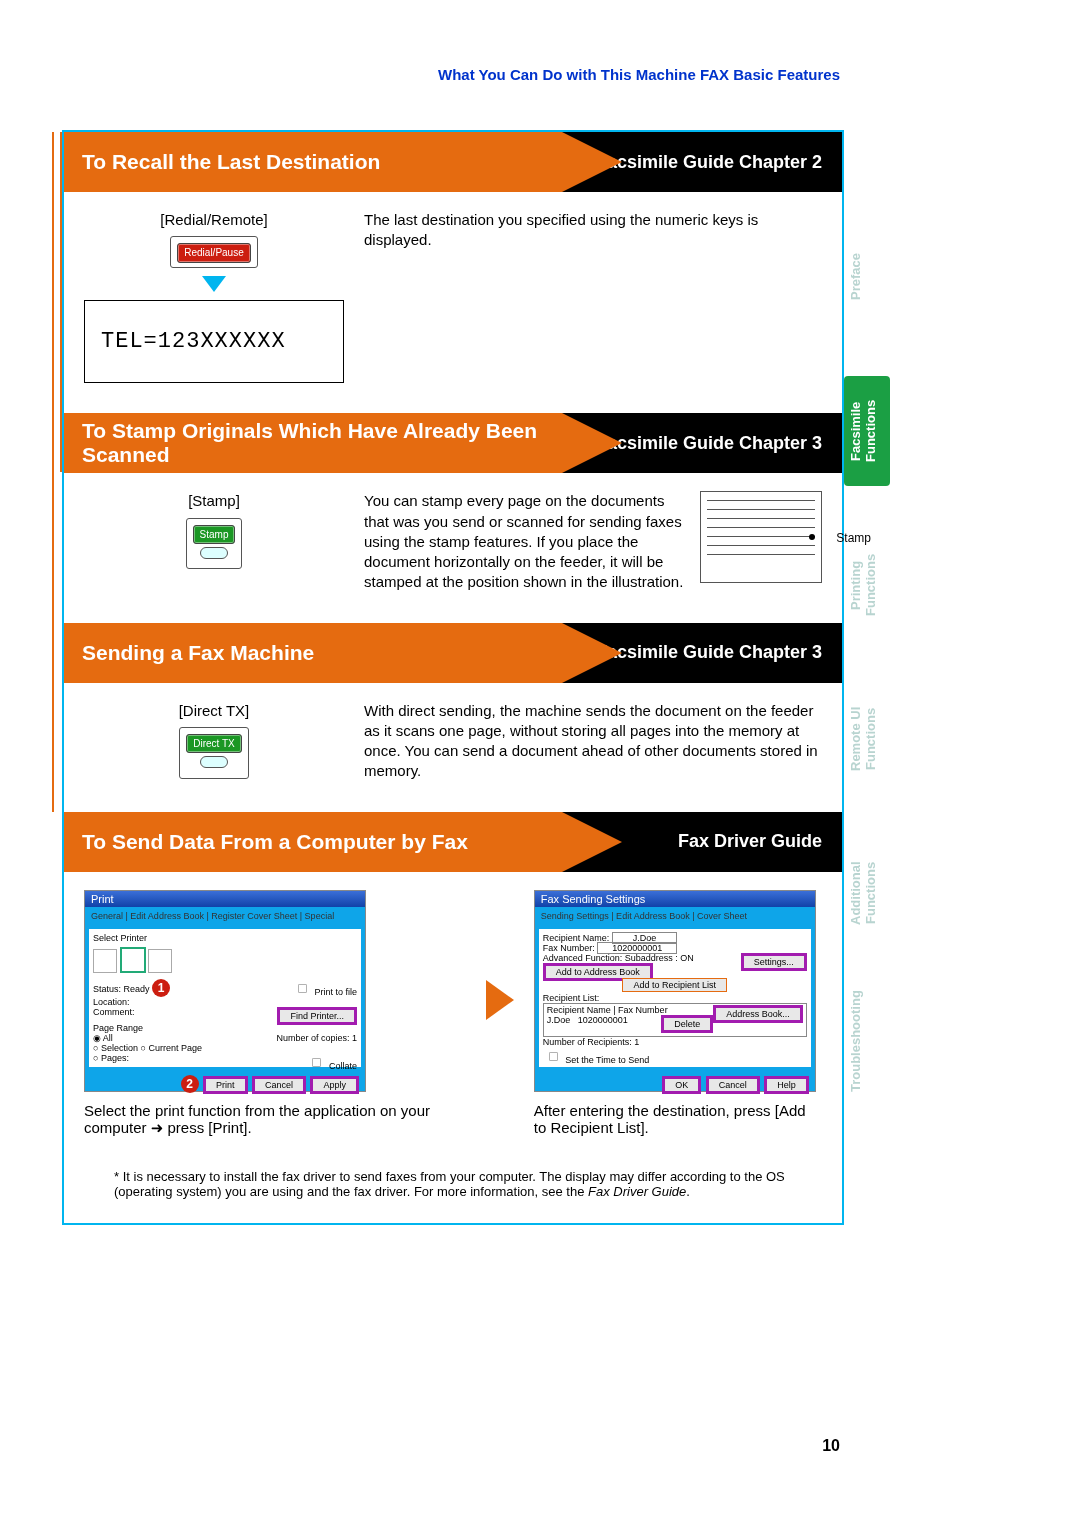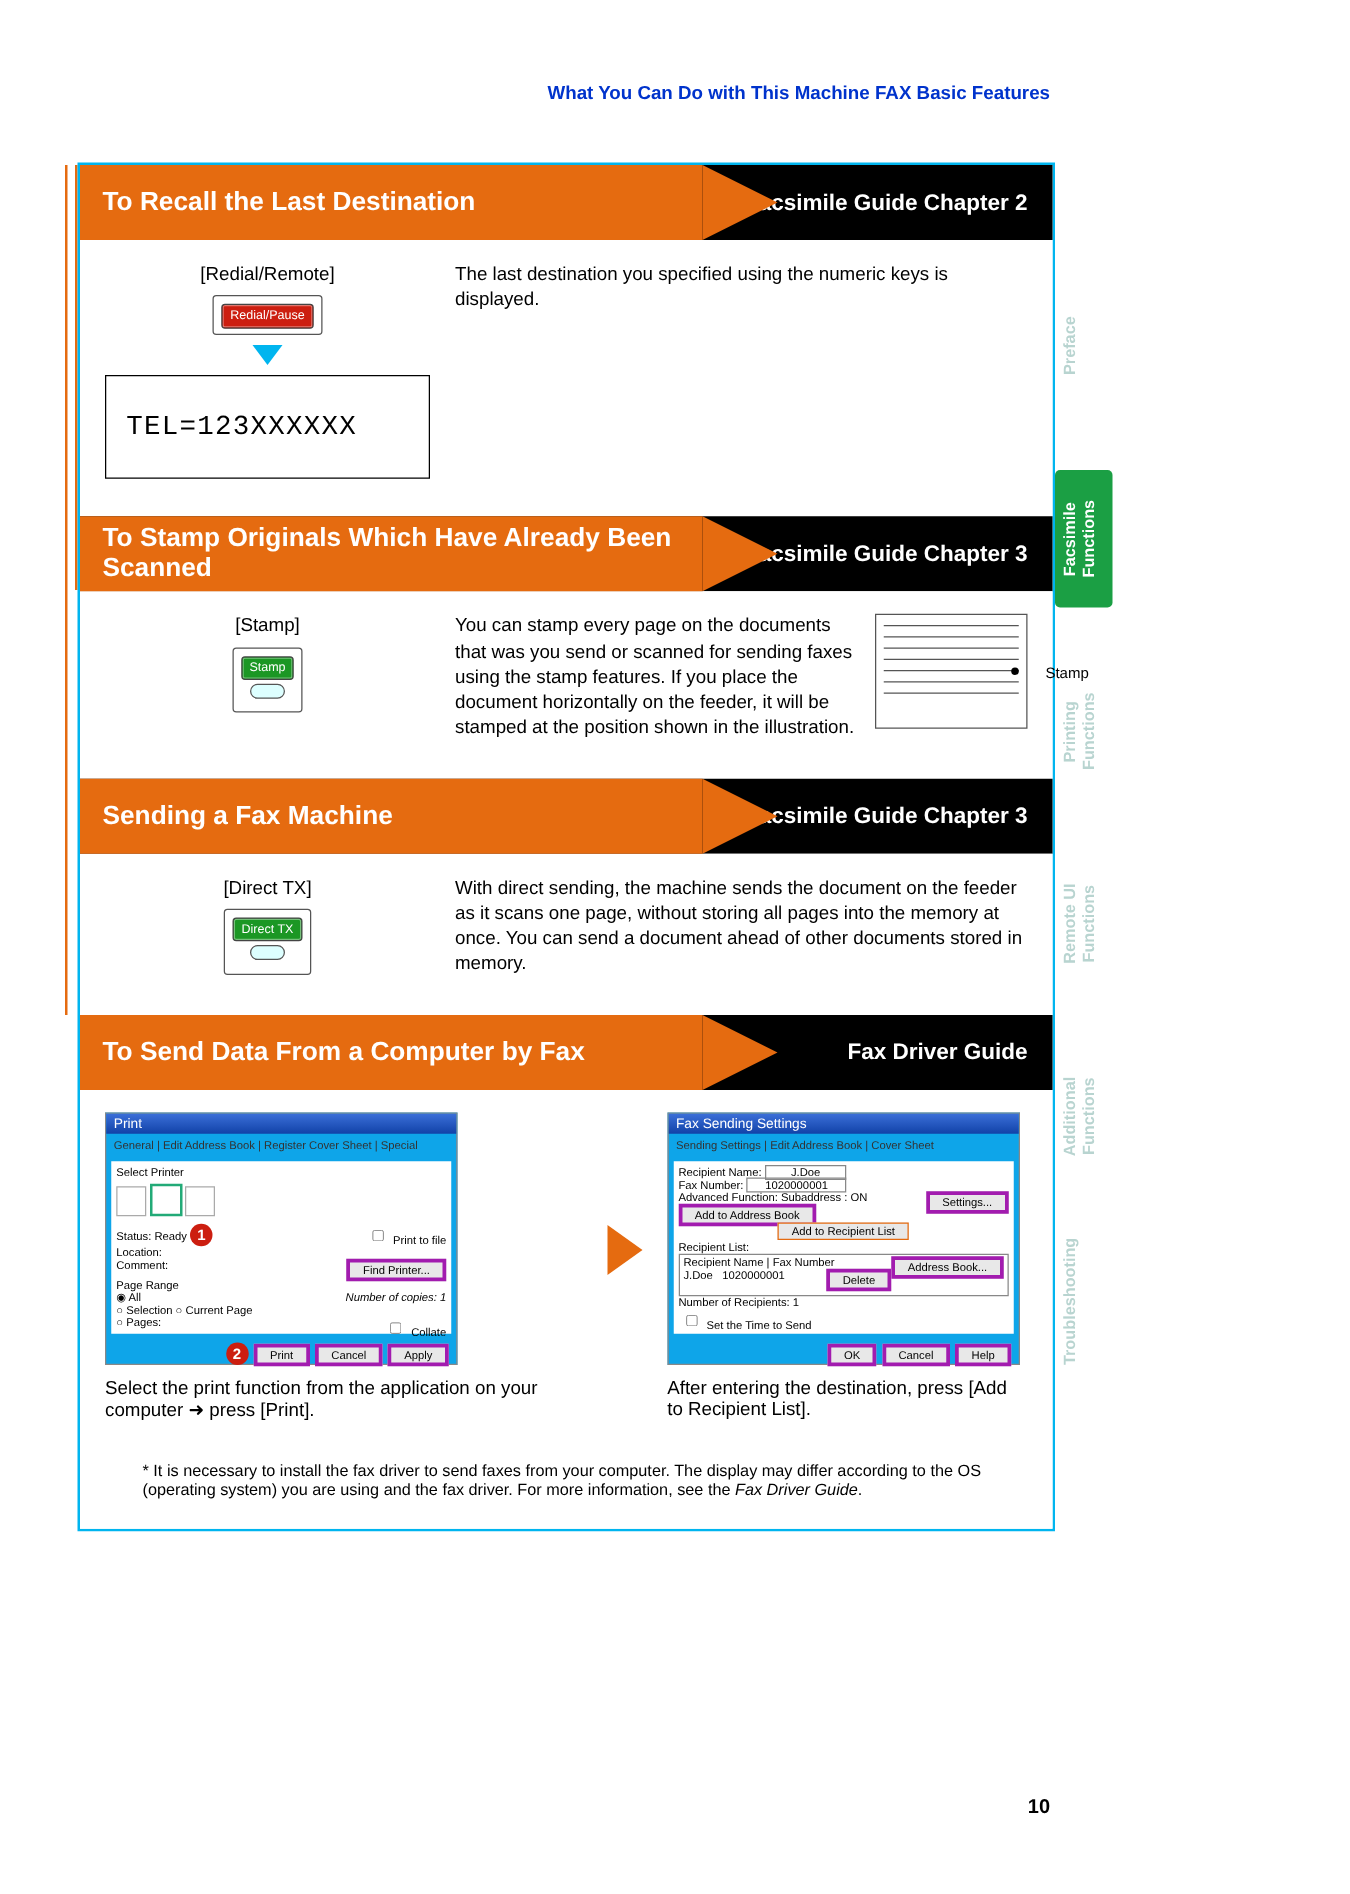--- a/index.html
+++ b/index.html
@@ -230,21 +230,21 @@
               <span style="display:inline-block;width:22px;height:22px;border:1px solid #aaa;"></span>
             </div>
             <div><span>Status:   Ready</span> <span class="badge">1</span>
               <span style="float:right;"><input type="checkbox" style="transform: scale(0.7);"> <span>Print to file</span></span>
             </div>
             <div>Location:</div>
             <div><span>Comment:</span>
               <span class="btn-sm" style="float:right;">Find Printer...</span></div>
             <div style="margin-top:6px;">Page Range</div>
             <div>◉ <span>All</span>
-              <span style="float:right;font-style:italic;">Number of copies:  1</span></div>
+              <span style="float:right;">Number of copies:  1</span></div>
             <div>○ <span>Selection</span> ○ <span>Current Page</span></div>
             <div>○ <span>Pages:</span>
               <span style="float:right;"><input type="checkbox" style="transform: scale(0.7);"> <span>Collate</span></span></div>
           </div>
           <div style="text-align:right;padding:3px 6px;">
             <span class="badge">2</span>
             <span class="btn-sm">Print</span>
             <span class="btn-sm">Cancel</span>
             <span class="btn-sm">Apply</span>
           </div>

